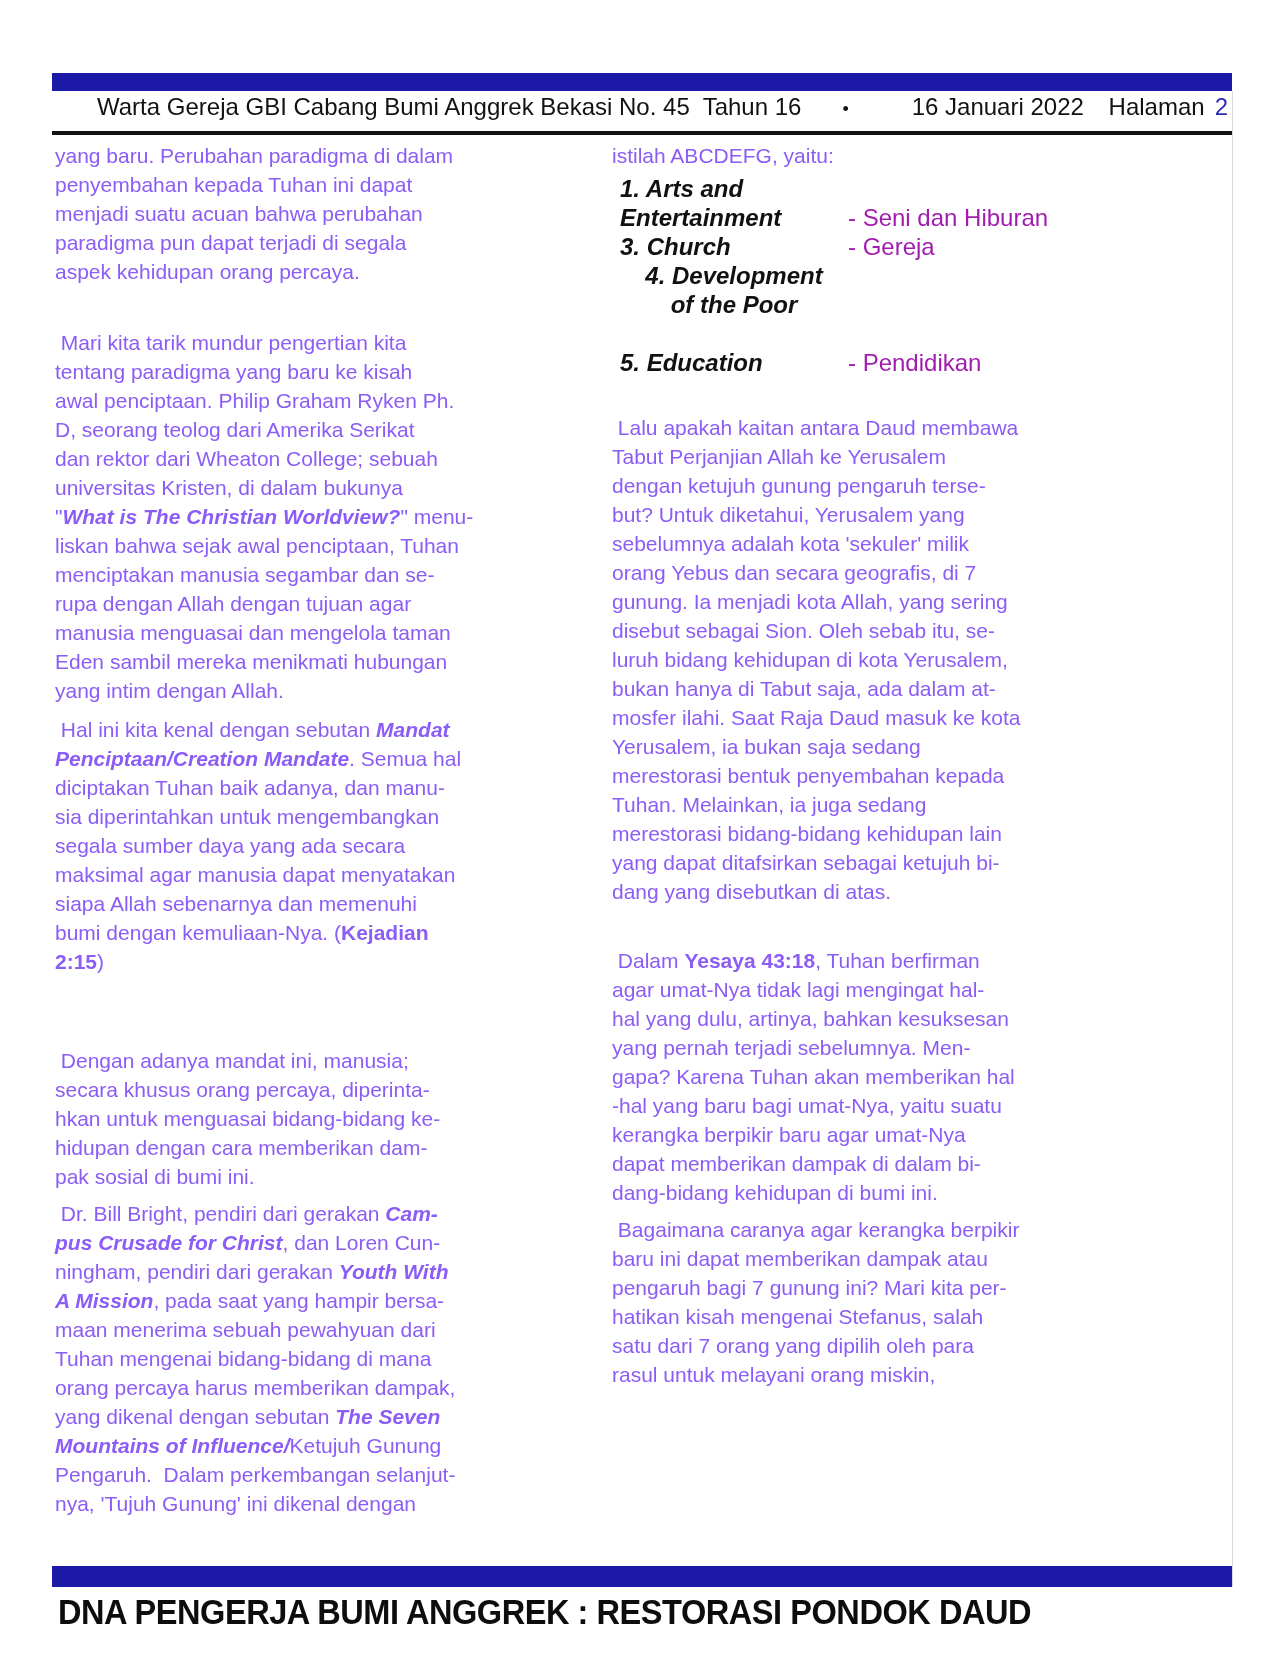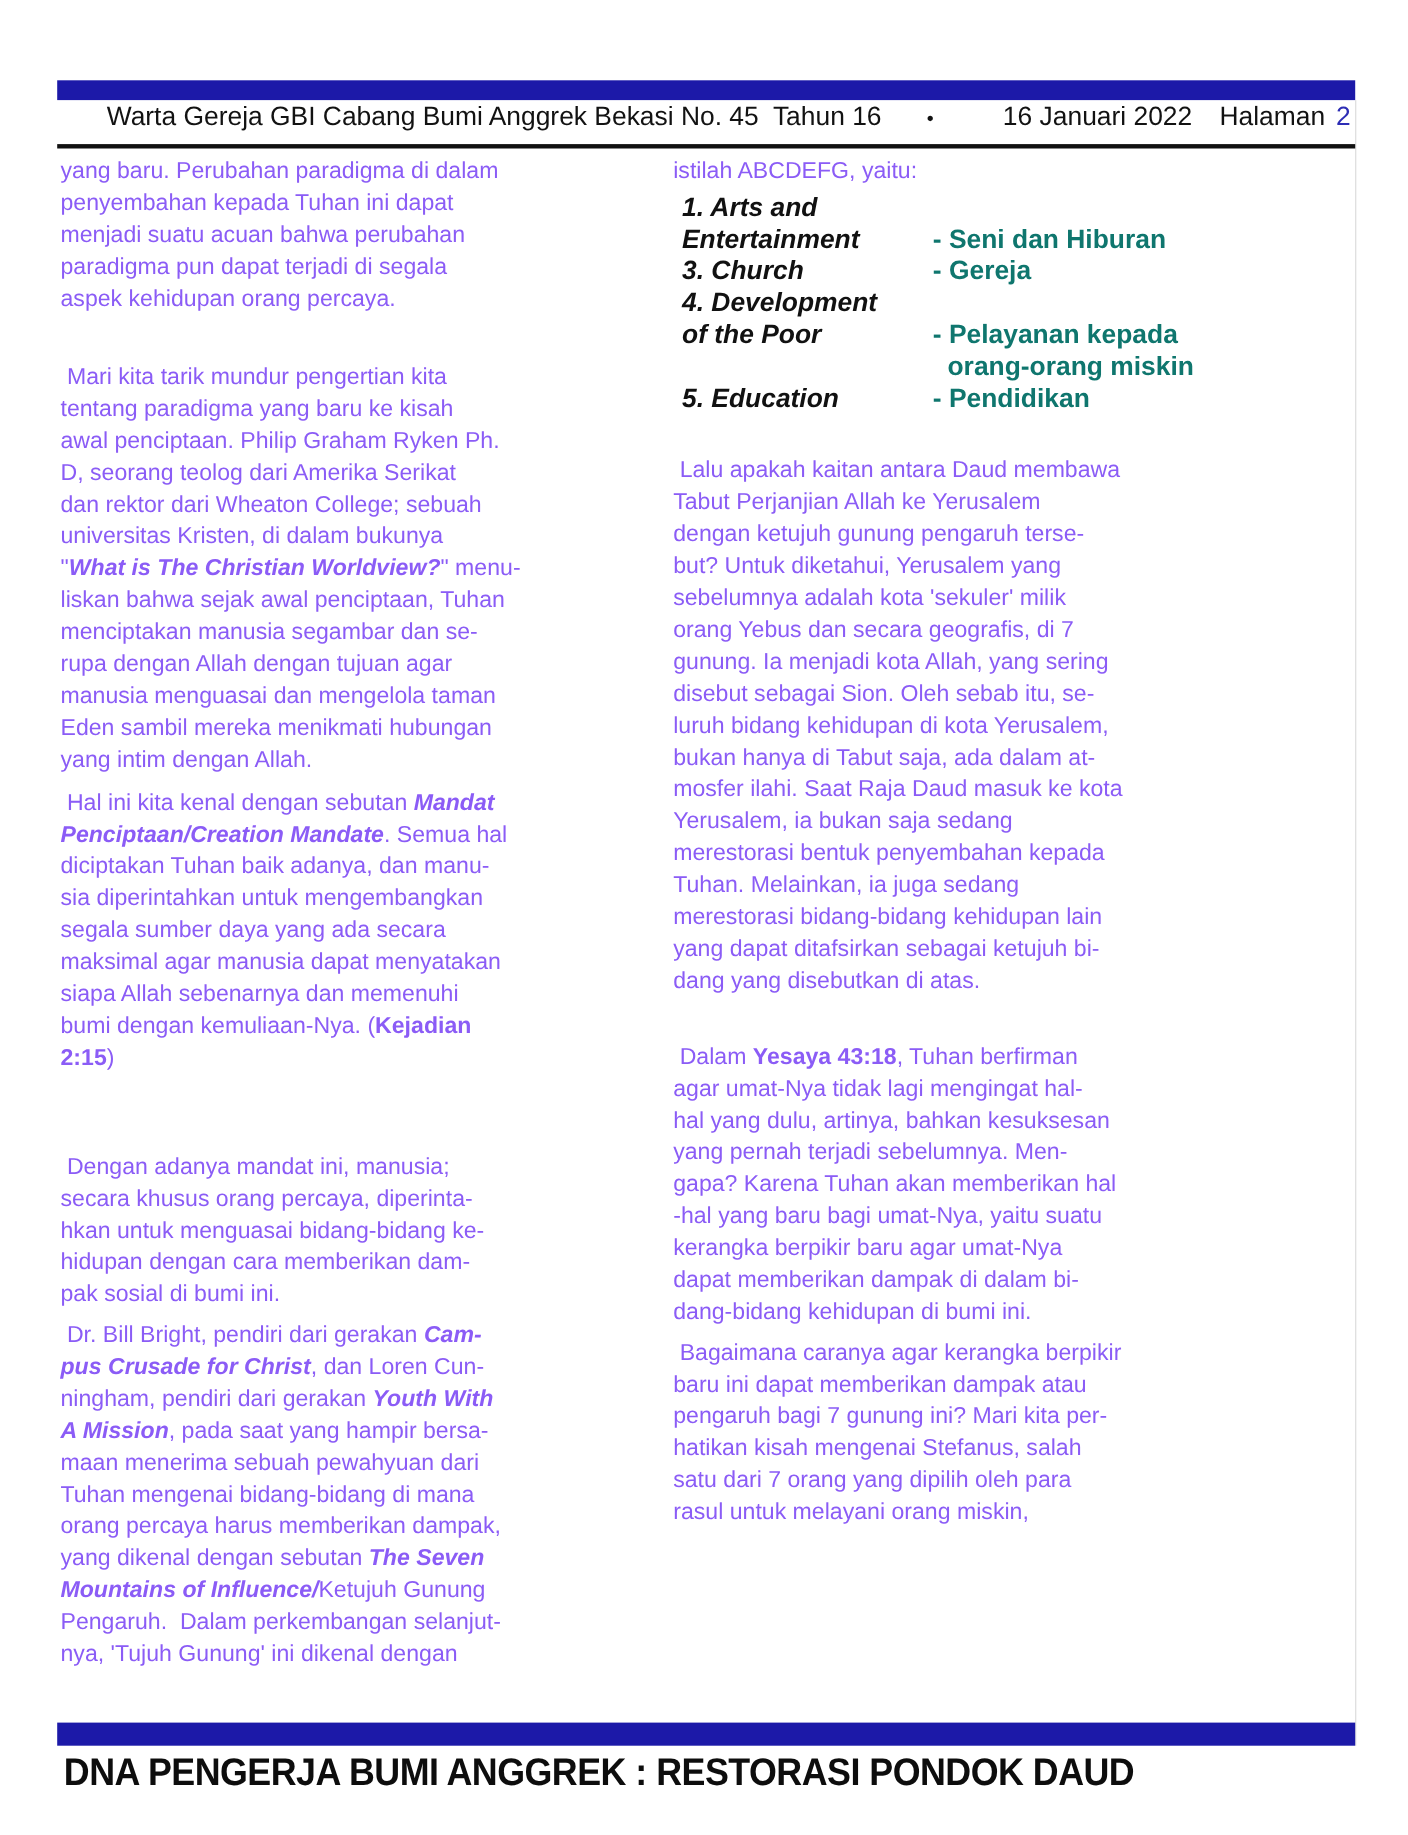--- a/index.html
+++ b/index.html
@@ -37,22 +37,22 @@
   .mb4{margin-bottom:4px;}
   .mb8{margin-bottom:8px;}
   .mb10{margin-bottom:10px;}
   .mb40{margin-bottom:40px;}
   .mb42{margin-bottom:42px;}
   .mb70{margin-bottom:70px;}
 
   .mlist{padding-left:8px;margin:3px 0 36px 0;}
   .mrow{display:flex;align-items:flex-end;font-size:24px;line-height:29px;}
   .men{width:228px;flex-shrink:0;font-weight:700;font-style:italic;white-space:pre-wrap;color:#111;}
-  .men.tall{padding-bottom:29px;}
-  .mid{font-weight:700;white-space:pre-wrap;color:#0f766e;}
+  .men.tall{padding-bottom:29px;text-align:center;}
+  .mid{font-weight:400;white-space:pre-wrap;color:#a21caf;}
 
   .footer-text{
     position:absolute;left:58px;top:1592px;width:1174px;
     font-size:35px;font-weight:700;letter-spacing:-0.5px;color:#0d0d0d;
     transform:scaleX(0.93);transform-origin:left center;white-space:pre;
   }
 </style>
 </head>
 <body>
 
@@ -129,22 +129,20 @@
 Entertainment</div>
           <div class="mid">- Seni dan Hiburan</div>
         </div>
         <div class="mrow">
           <div class="men">3. Church</div>
           <div class="mid">- Gereja</div>
         </div>
         <div class="mrow">
           <div class="men tall">4. Development
 of the Poor</div>
-          <div class="mid">- Pelayanan kepada
-  orang-orang miskin</div>
         </div>
         <div class="mrow">
           <div class="men">5. Education</div>
           <div class="mid">- Pendidikan</div>
         </div>
       </div>
 
       <p class="para mb40"><span> Lalu apakah kaitan antara Daud membawa
 Tabut Perjanjian Allah ke Yerusalem
 dengan ketujuh gunung pengaruh terse-

